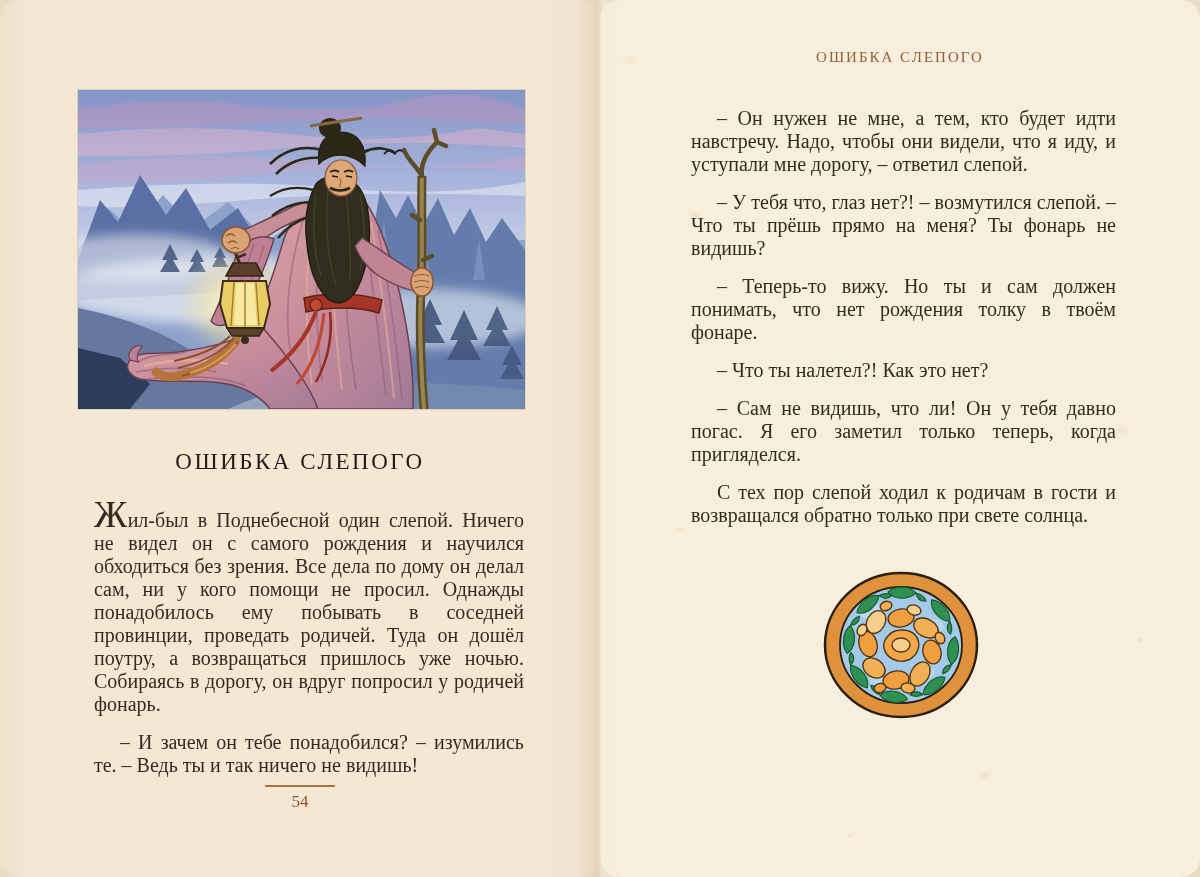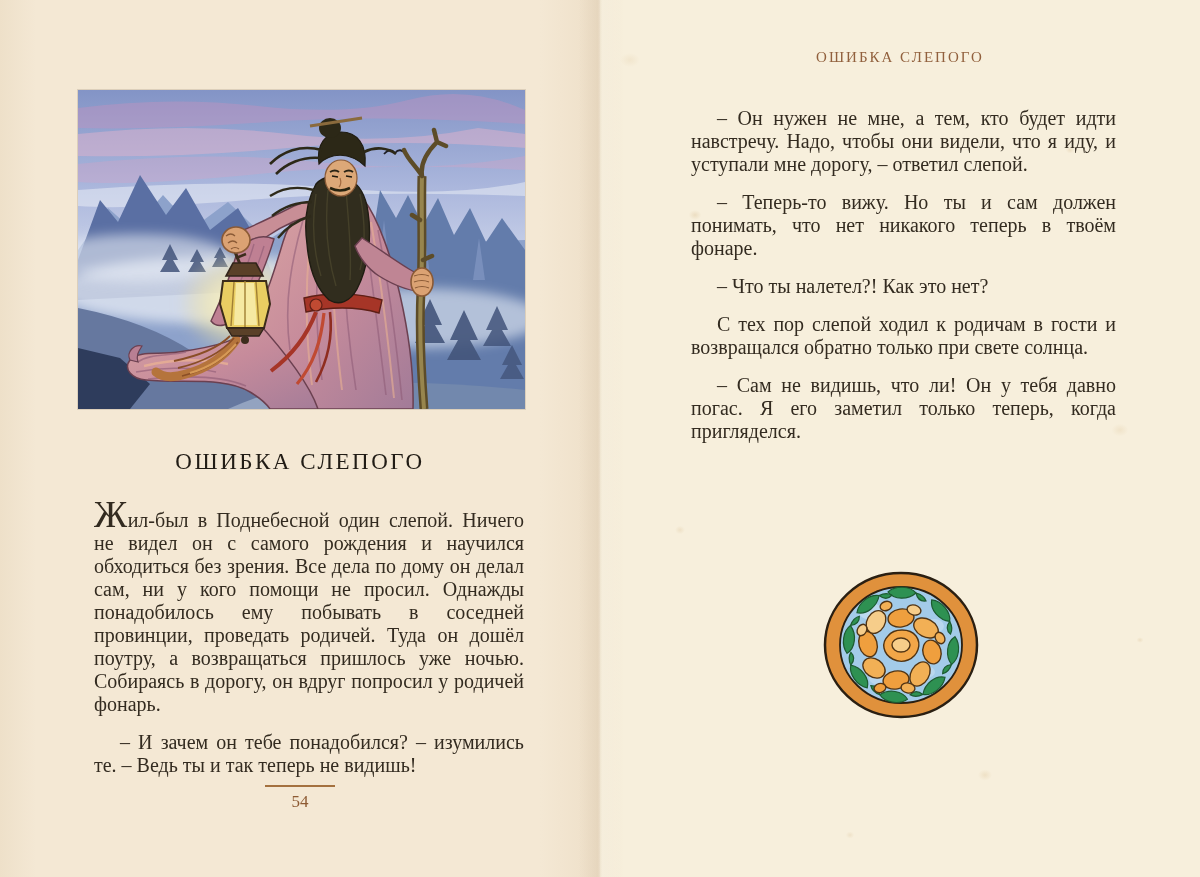--- a/index.html
+++ b/index.html
@@ -1,18 +1,18 @@
 <!DOCTYPE html>
 <html lang="ru"><head>
 <meta charset="utf-8">
 <style>
   html,body{margin:0;padding:0;background:#e8dcc4;}
   .spread{position:relative;width:1200px;height:877px;overflow:hidden;
     font-family:"Liberation Serif","DejaVu Serif",serif;}
-  .page{position:absolute;top:0;height:877px;width:600px;}
+  .page{position:absolute;top:0;height:877px;width:600px;border-radius:19px;}
   .page-left{left:0;
     background:linear-gradient(to right,#eee0c9 0%,#f4e8d4 6%,#f4e8d4 90%,#eedfc8 100%);}
   .page-right{left:600px;background-color:#f7efdc;
     background-image:
       radial-gradient(9px 7px at 95px 215px, rgba(193,152,88,.20), transparent 70%),
       radial-gradient(6px 5px at 470px 150px, rgba(193,152,88,.18), transparent 70%),
       radial-gradient(12px 9px at 520px 430px, rgba(200,160,95,.15), transparent 70%),
       radial-gradient(7px 6px at 80px 530px, rgba(193,152,88,.16), transparent 70%),
       radial-gradient(10px 8px at 385px 775px, rgba(200,160,95,.18), transparent 70%),
       radial-gradient(6px 5px at 250px 835px, rgba(193,152,88,.15), transparent 70%),
@@ -172,39 +172,40 @@
           <ellipse cx="344" cy="192" rx="11" ry="14" fill="#dba273" stroke="#8a5a36" stroke-width="1.6"></ellipse>
           <path d="M336,186 q8,-3 15,0 M336,192 q8,-3 15,0 M337,198 q7,-3 14,0" stroke="#8a5a36" stroke-width="1.2" fill="none"></path>
         </g>
       </svg>
     </div>
 
     <h1 class="story-title">ОШИБКА СЛЕПОГО</h1>
 
     <div class="body-text body-left">
       <p><span class="dropcap">Ж</span><span>ил-был в Поднебесной один слепой. Ничего не видел он с самого рождения и научился обходиться без зрения. Все дела по дому он делал сам, ни у кого помощи не просил. Однажды понадобилось ему побывать в соседней провинции, проведать родичей. Туда он дошёл поутру, а возвращаться пришлось уже ночью. Собираясь в дорогу, он вдруг попросил у родичей фонарь.</span></p>
-      <p class="indent">– И зачем он тебе понадобился? – изумились те. – Ведь ты и так теперь не видишь!</p>
+      <p class="indent">– И зачем он тебе понадобился? – изумились те. – Ведь ты и так ничего не видишь!</p>
     </div>
 
     <div class="page-footer">
       <div class="footer-rule"></div>
       <div class="page-number">54</div>
     </div>
   </div>
 
   <div class="page page-right">
 
     <div class="running-header">ОШИБКА СЛЕПОГО</div>
 
     <div class="body-text body-right">
       <p class="indent">– Он нужен не мне, а тем, кто будет идти навстречу. Надо, чтобы они видели, что я иду, и уступали мне дорогу, – ответил слепой.</p>
-      <p class="indent">– Теперь-то вижу. Но ты и сам должен понимать, что нет никакого теперь в твоём фонаре.</p>
+      <p class="indent">– У тебя что, глаз нет?! – возмутился слепой. – Что ты прёшь прямо на меня? Ты фонарь не видишь?</p>
+      <p class="indent">– Теперь-то вижу. Но ты и сам должен понимать, что нет рождения толку в твоём фонаре.</p>
       <p class="indent">– Что ты налетел?! Как это нет?</p>
+      <p class="indent">– Сам не видишь, что ли! Он у тебя давно погас. Я его заметил только теперь, когда пригляделся.</p>
       <p class="indent">С тех пор слепой ходил к родичам в гости и возвращался обратно только при свете солнца.</p>
-      <p class="indent">– Сам не видишь, что ли! Он у тебя давно погас. Я его заметил только теперь, когда пригляделся.</p>
     </div>
 
     <div class="ornament">
       <svg width="158" height="150" viewBox="0 0 158 150" xmlns="http://www.w3.org/2000/svg">
         <g>
           <ellipse cx="79" cy="75" rx="76" ry="72" fill="#e0913c" stroke="#2a1f12" stroke-width="2.5"></ellipse>
           <ellipse cx="79" cy="75" rx="61" ry="58" fill="#a3cbe9" stroke="#2a1f12" stroke-width="1.8"></ellipse>
           <ellipse cx="50" cy="42" rx="13" ry="8" fill="#c8e0f2" opacity="0.7"></ellipse>
           <ellipse cx="112" cy="56" rx="10" ry="7" fill="#c8e0f2" opacity="0.6"></ellipse>
           <ellipse cx="58" cy="108" rx="11" ry="7" fill="#c8e0f2" opacity="0.6"></ellipse>

